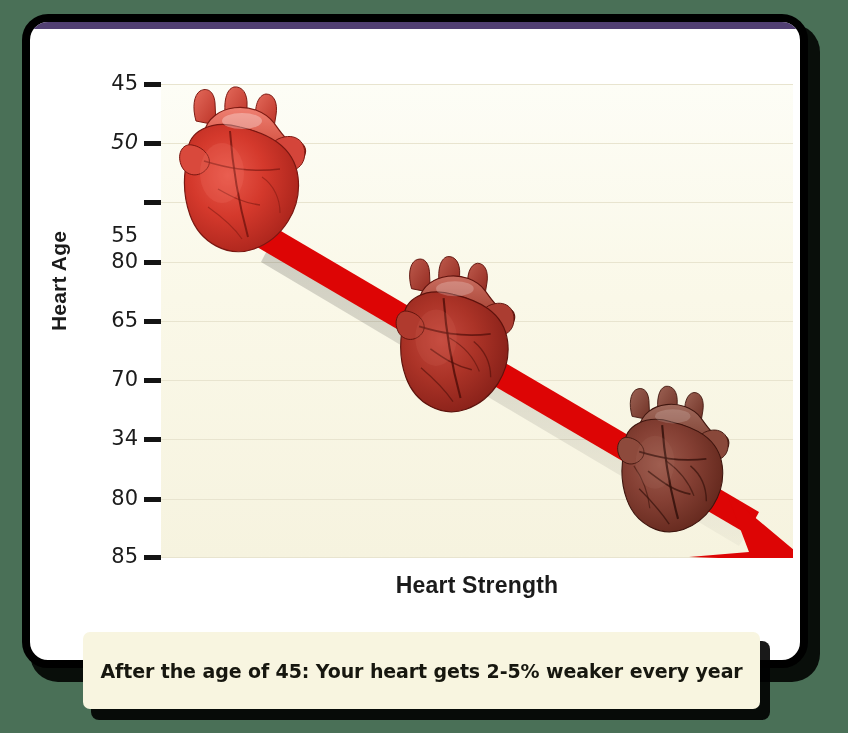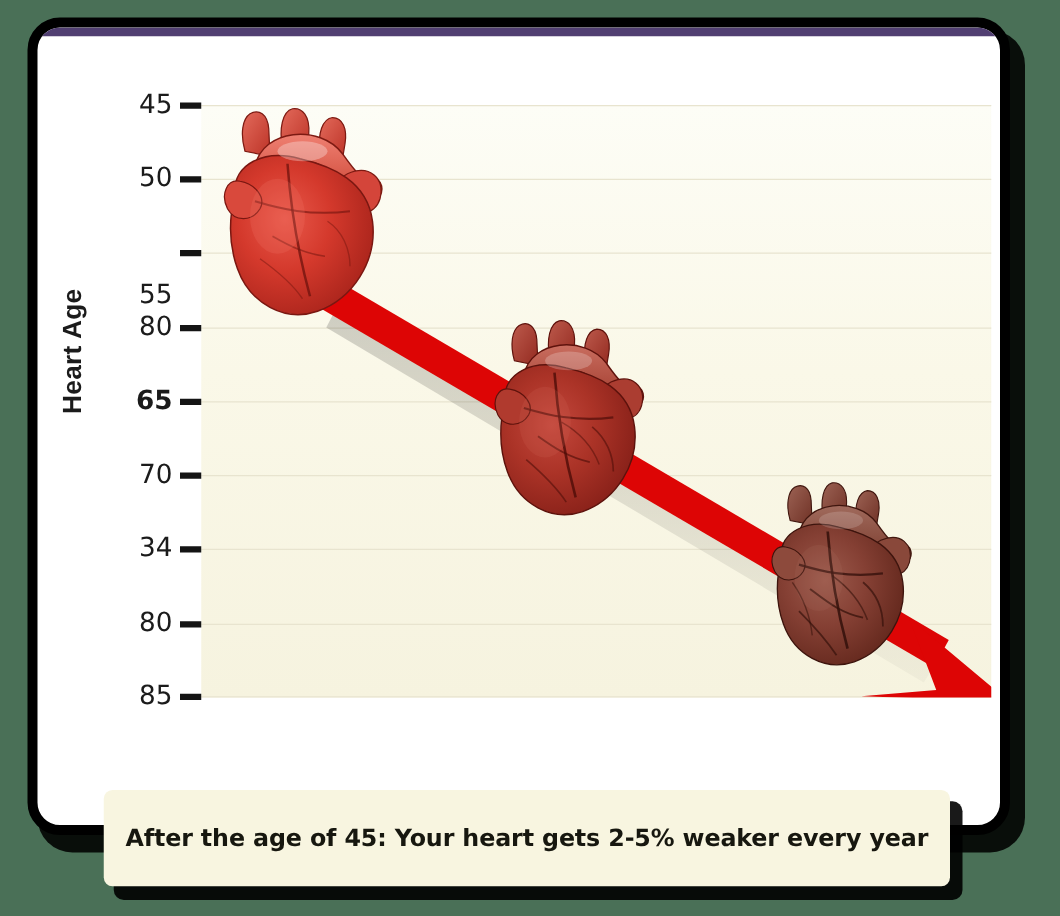--- a/index.html
+++ b/index.html
@@ -157,31 +157,32 @@
     <div class="tick-mark" style="top:171px;"></div>
     <div class="tick-mark" style="top:231px;"></div>
     <div class="tick-mark" style="top:290px;"></div>
     <div class="tick-mark" style="top:349px;"></div>
     <div class="tick-mark" style="top:408px;"></div>
     <div class="tick-mark" style="top:468px;"></div>
     <div class="tick-mark" style="top:526px;"></div>
 
     <div id="y-tick-labels">
       <div class="tick-label" style="top:44px;">45</div>
-      <div class="tick-label" style="top:103px;">50</div>
+      <div class="tick-label" style="top:103px;font-style:italic;">50</div>
       <div class="tick-label" style="top:163px;margin-top:33px;">55</div>
       <div class="tick-label" style="top:222px;">80</div>
-      <div class="tick-label" style="top:281px;font-weight:bold;">65</div>
+      <div class="tick-label" style="top:281px;">65</div>
       <div class="tick-label" style="top:340px;">70</div>
       <div class="tick-label" style="top:399px;">34</div>
       <div class="tick-label" style="top:459px;">80</div>
       <div class="tick-label" style="top:517px;">85</div>
     </div>
 
     <div id="y-axis-title">Heart Age</div>
+    <div id="x-axis-title">Heart Strength</div>
 
     <svg id="trend-arrow" viewBox="0 0 632 474" preserveAspectRatio="none">
       <defs>
         <linearGradient id="arrowShadow" x1="0" y1="0" x2="0" y2="1">
           <stop offset="0%" stop-color="#000000" stop-opacity="0.18"></stop>
           <stop offset="100%" stop-color="#000000" stop-opacity="0.03"></stop>
         </linearGradient>
       </defs>
 
       <path d="M112,155 L592,440 L578,462 L100,178 Z" fill="url(#arrowShadow)"></path>

